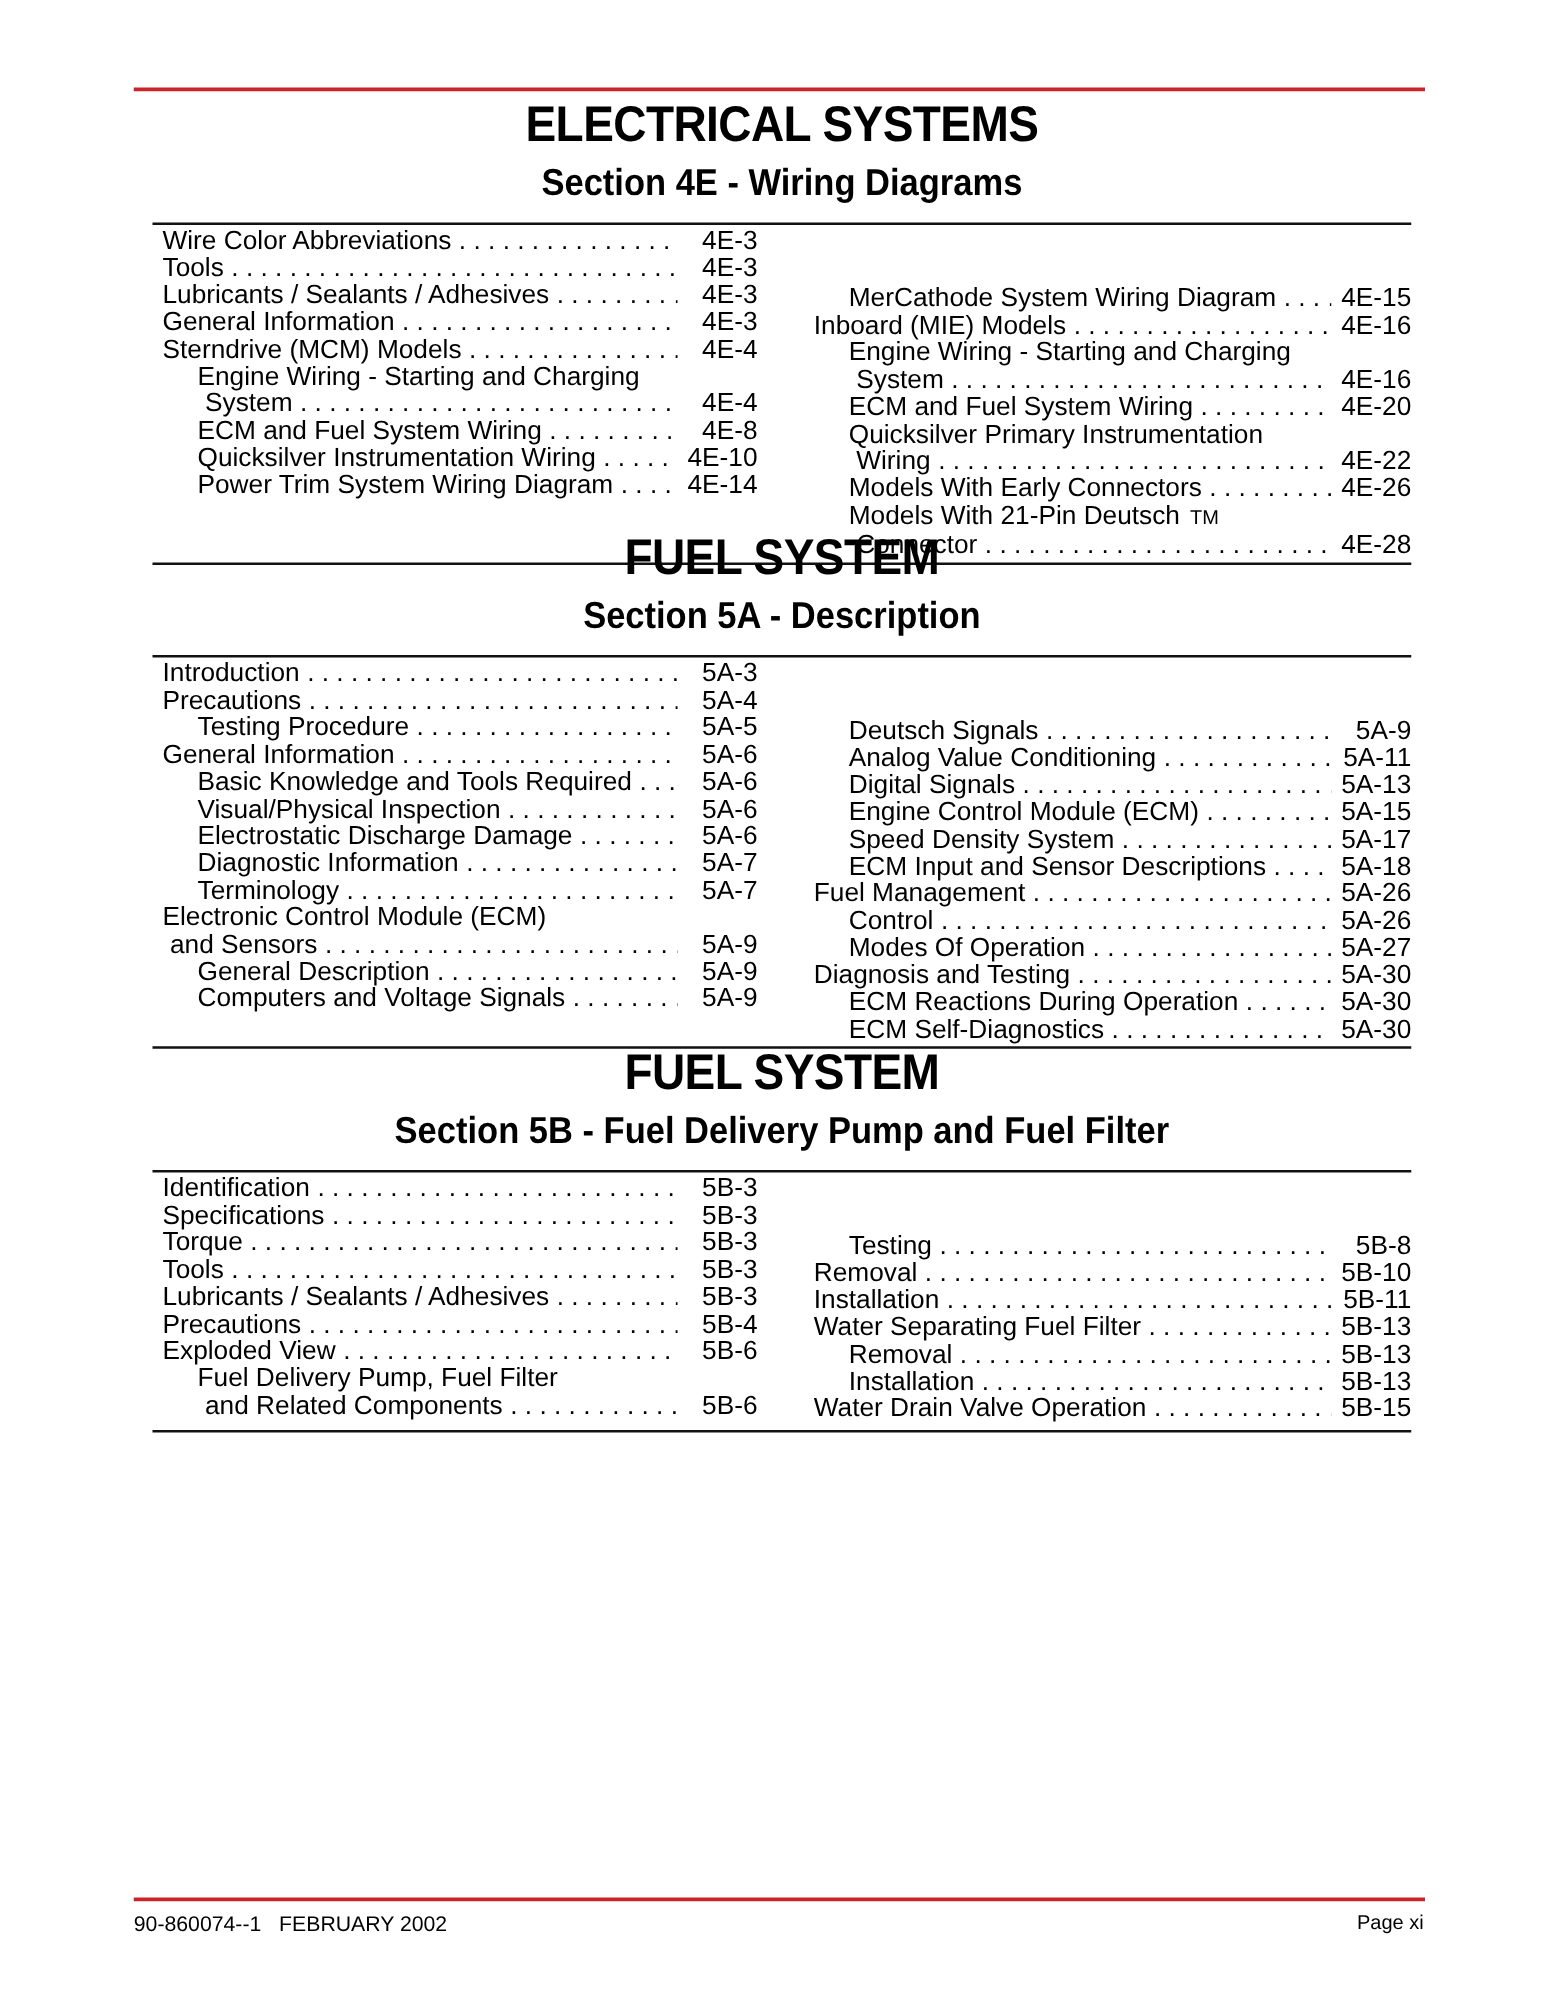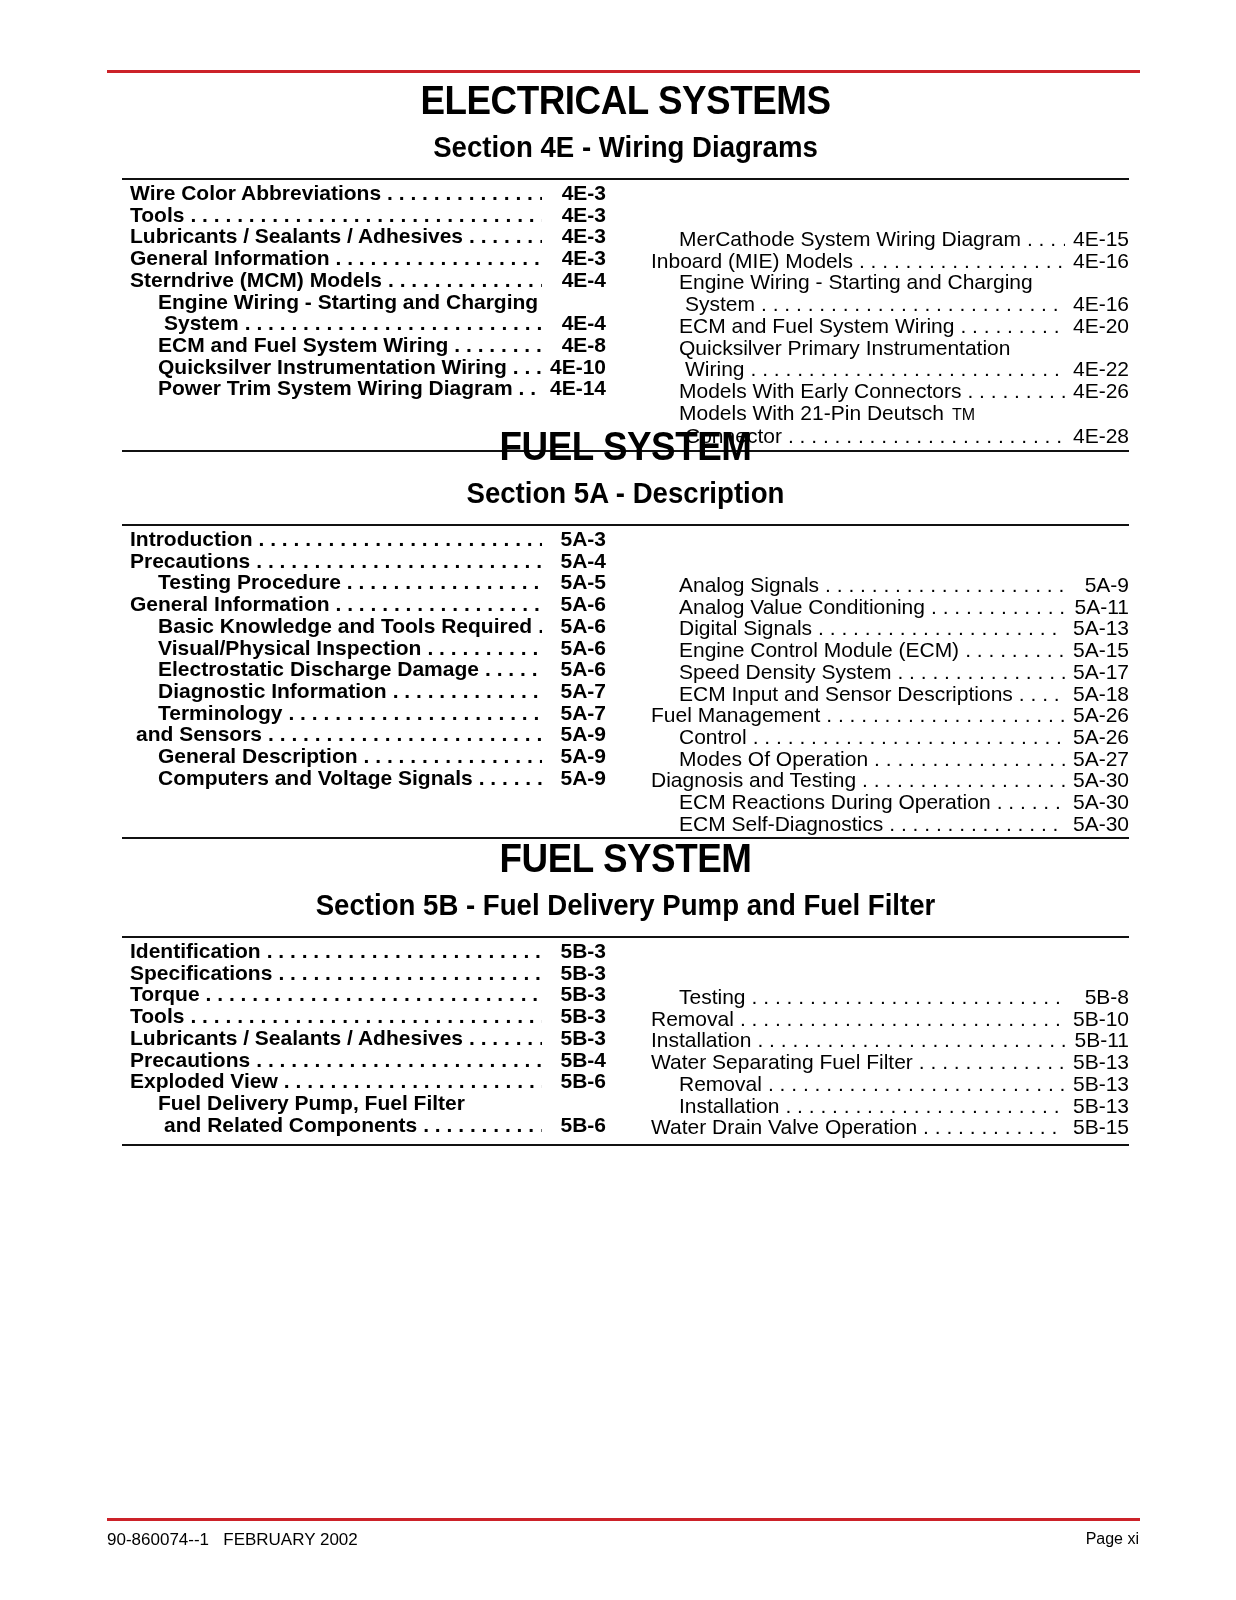--- a/index.html
+++ b/index.html
@@ -16,21 +16,21 @@
       text-align: center; font-weight: bold; font-size: 40px; line-height: 44px;
       letter-spacing: -0.5px; transform: scaleX(0.92);
     }
     .section-title {
       text-align: center; font-weight: bold; font-size: 30px; line-height: 34px;
       margin-top: 8px; transform: scaleX(0.92);
     }
     .rule { height: 2px; background: #111; width: 100%; }
     .toc { display: flex; padding-top: 2px; }
     .col { position: relative; }
-    .col.left { width: 476px; padding-left: 8px; font-weight: bold; }
+    .col.left { width: 476px; padding-left: 8px; }
     .col.right { width: 478px; margin-left: 45px; margin-top: 46px; }
     .entry {
       display: flex; align-items: baseline; font-size: 21px; line-height: 21.7px;
       white-space: nowrap;
     }
     .entry .t { flex: 0 0 auto; }
     .entry .dots {
       flex: 1 1 auto; overflow: hidden; margin: 0 6px 0 6px; letter-spacing: 3.5px;
     }
     .entry .dots::before {
@@ -202,39 +202,42 @@
         <div class="entry l2">
           <span class="t">Diagnostic Information</span>
           <span class="dots"></span>
           <span class="p">5A-7</span>
         </div>
         <div class="entry l2">
           <span class="t">Terminology</span>
           <span class="dots"></span>
           <span class="p">5A-7</span>
         </div>
+        <div class="entry l1 nopage">
+          <span class="t">Electronic Control Module (ECM)</span>
+        </div>
         <div class="entry lc">
           <span class="t">and Sensors</span>
           <span class="dots"></span>
           <span class="p">5A-9</span>
         </div>
         <div class="entry l2">
           <span class="t">General Description</span>
           <span class="dots"></span>
           <span class="p">5A-9</span>
         </div>
         <div class="entry l2">
           <span class="t">Computers and Voltage Signals</span>
           <span class="dots"></span>
           <span class="p">5A-9</span>
         </div>
       </div>
     <div class="col right">
         <div class="entry l2">
-          <span class="t">Analog Signals</span>
+          <span class="t">Deutsch Signals</span>
           <span class="dots"></span>
           <span class="p">5A-9</span>
         </div>
         <div class="entry l2">
           <span class="t">Analog Value Conditioning</span>
           <span class="dots"></span>
           <span class="p">5A-11</span>
         </div>
         <div class="entry l2">
           <span class="t">Digital Signals</span>

